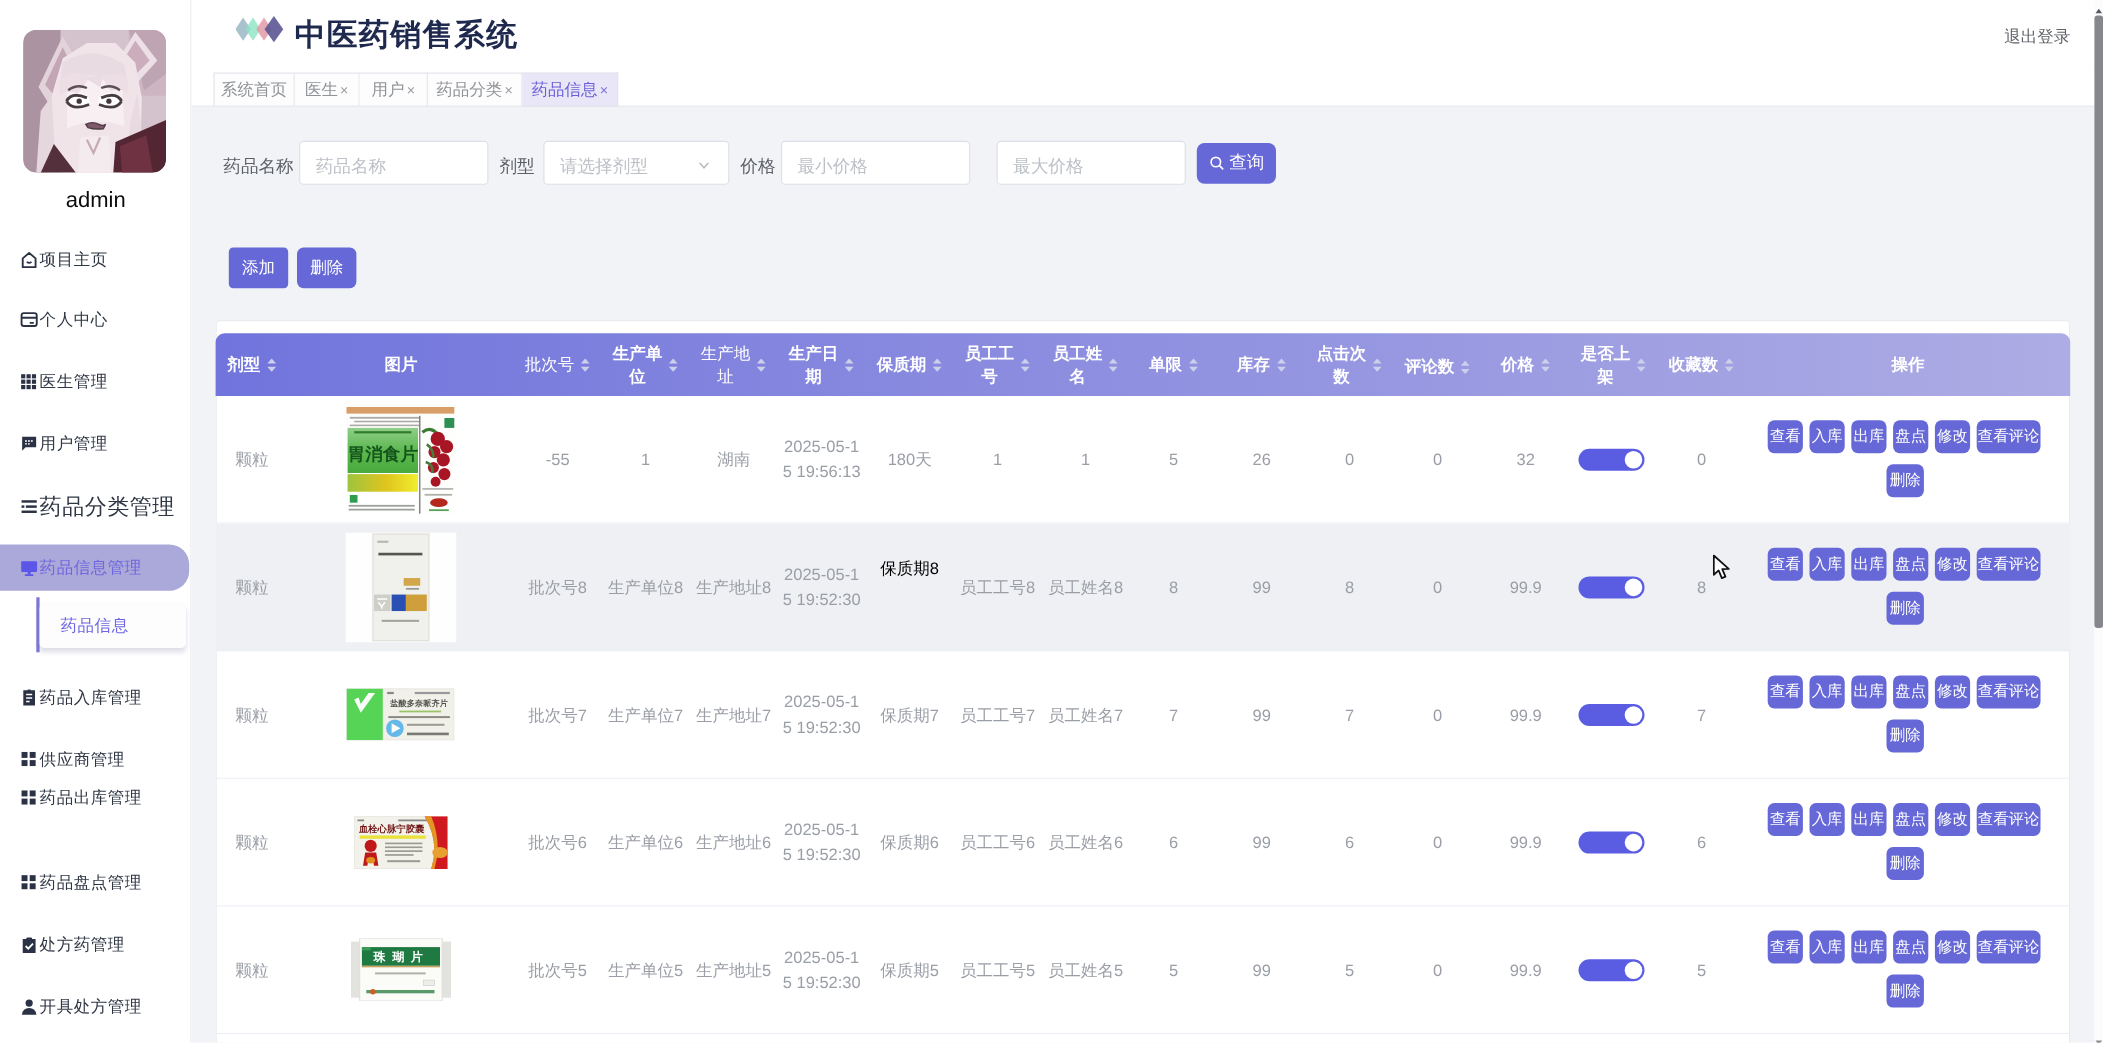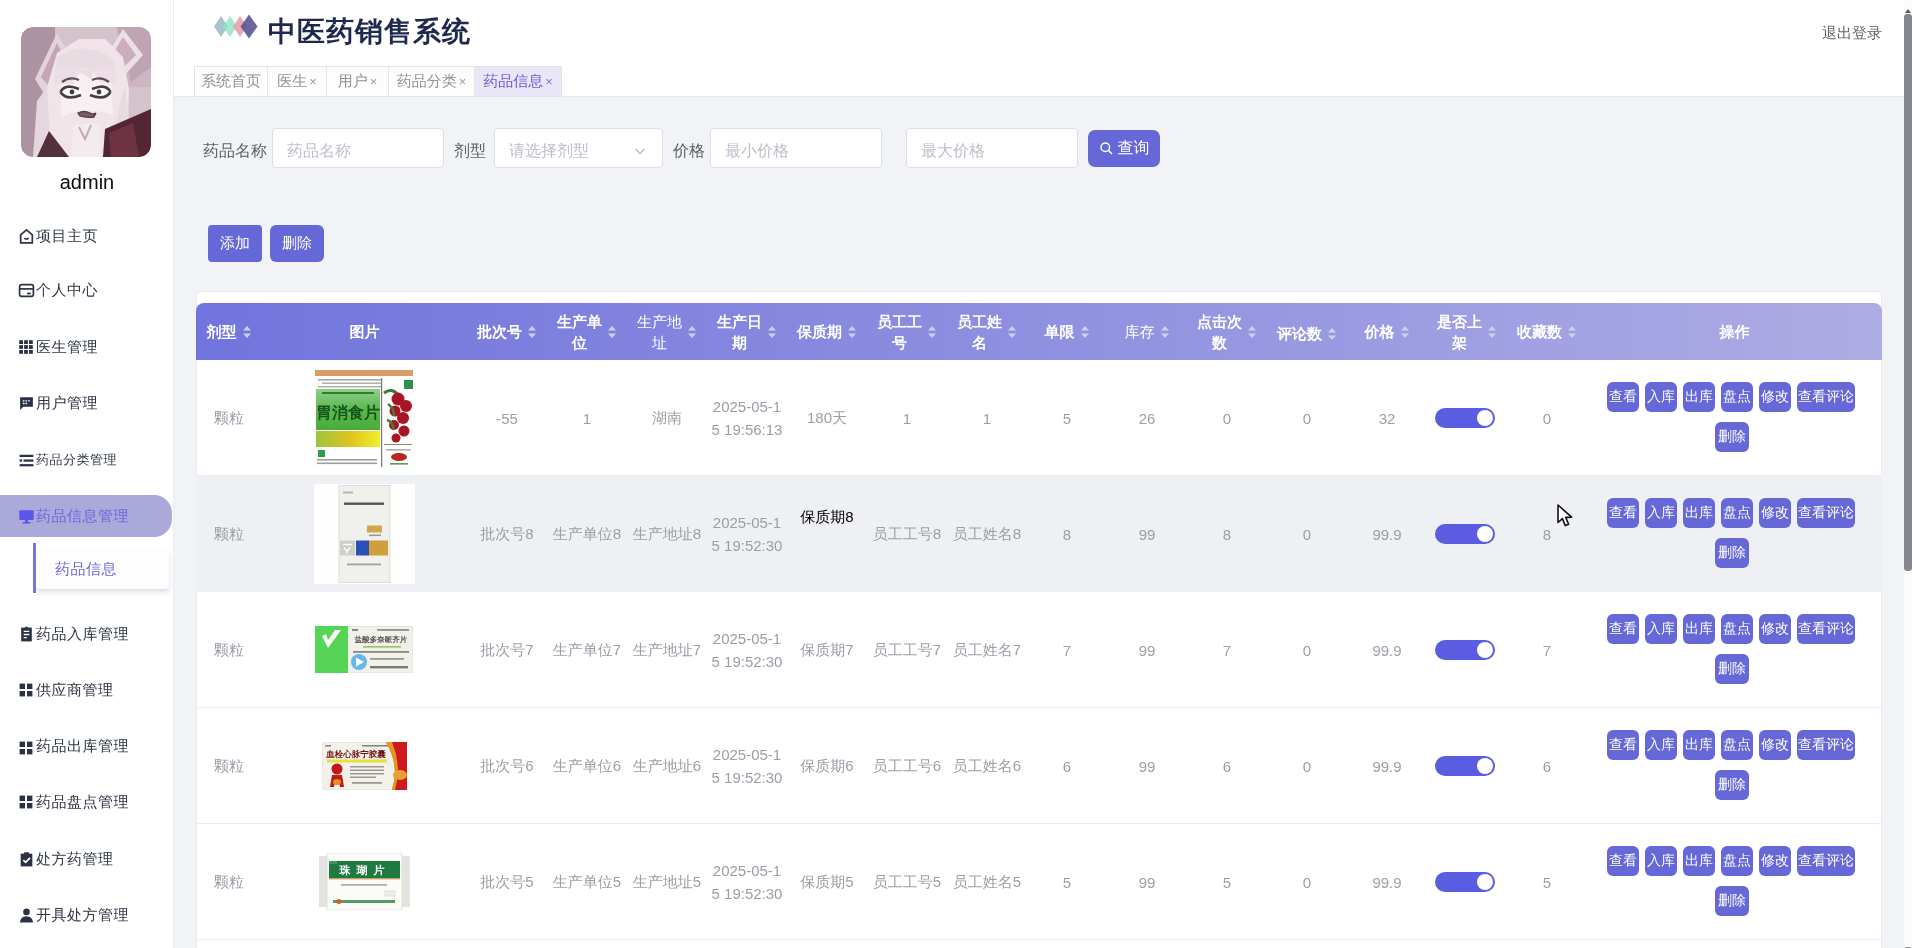--- a/index.html
+++ b/index.html
@@ -97,21 +97,21 @@
   </div>
 <div class="abs" style="left:18px;top:450px;height:20px;display:flex;align-items:center;z-index:3">
     <span style="width:17px;height:17px;display:inline-flex;align-items:center">
       <svg width="17" height="17" viewBox="0 0 16 16">
         <rect x="1.5" y="2.6" width="13" height="2.1" fill="#2b3245"></rect>
         <rect x="1.5" y="7" width="2.4" height="2.1" fill="#2b3245"></rect>
         <rect x="5.2" y="7" width="9.3" height="2.1" fill="#2b3245"></rect>
         <rect x="1.5" y="11.4" width="13" height="2.1" fill="#2b3245"></rect>
       </svg>
     </span>
-    <span style="font-size:13px;color:#2f3644;margin-left:1px;letter-spacing:0.5px">药品分类管理</span>
+    <span style="font-size:20px;color:#2f3644;margin-left:1px;letter-spacing:0.5px">药品分类管理</span>
   </div>
 <div class="abs" style="left:18px;top:506px;height:20px;display:flex;align-items:center;z-index:3">
     <span style="width:17px;height:17px;display:inline-flex;align-items:center">
       <svg width="17" height="17" viewBox="0 0 16 16">
         <rect x="1.2" y="2" width="13.6" height="9.2" rx="1" fill="#5b55e8"></rect>
         <rect x="6.7" y="11.2" width="2.6" height="2.2" fill="#5b55e8"></rect>
         <rect x="4.2" y="13.2" width="7.6" height="1.5" rx="0.7" fill="#5b55e8"></rect>
       </svg>
     </span>
     <span style="font-size:15px;color:#6e68de;margin-left:1px;letter-spacing:0.5px">药品信息管理</span>
@@ -130,21 +130,21 @@
     <span style="width:17px;height:17px;display:inline-flex;align-items:center">
       <svg width="16" height="16" viewBox="0 0 16 16">
         <rect x="1.6" y="1.6" width="5.4" height="5.4" fill="#2b3245"></rect>
         <rect x="9" y="1.6" width="5.4" height="5.4" fill="#2b3245"></rect>
         <rect x="1.6" y="9" width="5.4" height="5.4" fill="#2b3245"></rect>
         <rect x="9" y="9" width="5.4" height="5.4" fill="#2b3245"></rect>
       </svg>
     </span>
     <span style="font-size:15px;color:#2f3644;margin-left:1px;letter-spacing:0.5px">供应商管理</span>
   </div>
-<div class="abs" style="left:18px;top:736px;height:20px;display:flex;align-items:flex-end;z-index:3">
+<div class="abs" style="left:18px;top:716px;height:20px;display:flex;align-items:flex-start;z-index:3">
     <span style="width:17px;height:17px;display:inline-flex;align-items:center">
       <svg width="16" height="16" viewBox="0 0 16 16">
         <rect x="1.6" y="1.6" width="5.4" height="5.4" fill="#2b3245"></rect>
         <rect x="9" y="1.6" width="5.4" height="5.4" fill="#2b3245"></rect>
         <rect x="1.6" y="9" width="5.4" height="5.4" fill="#2b3245"></rect>
         <rect x="9" y="9" width="5.4" height="5.4" fill="#2b3245"></rect>
       </svg>
     </span>
     <span style="font-size:15px;color:#2f3644;margin-left:1px;letter-spacing:0.5px">药品出库管理</span>
   </div>
@@ -224,21 +224,21 @@
     <span style="display:inline-flex;flex-direction:column;margin-left:5px;vertical-align:middle">
       <svg width="10" height="14" viewBox="0 0 10 14">
         <path d="M1 5.5 L5 1 L9 5.5 Z" fill="#cdd0ea"></path>
         <path d="M1 8.5 L5 13 L9 8.5 Z" fill="#cdd0ea"></path>
       </svg>
     </span>
   </div>
 <div class="abs flexc" style="left:262px;top:303px;width:205px;height:57px;font-size:15px;font-weight:bold;color:#fff;line-height:21px;text-align:center;z-index:2">
     <span>图片</span>
   </div>
-<div class="abs flexc" style="left:467px;top:303px;width:80px;height:57px;font-size:15px;font-weight:bold;color:#fff;line-height:21px;text-align:right;z-index:2">
+<div class="abs flexc" style="left:467px;top:303px;width:80px;height:57px;font-size:15px;font-weight:normal;color:#fff;line-height:21px;text-align:right;z-index:2">
     <span>批次号</span>
     <span style="display:inline-flex;flex-direction:column;margin-left:5px;vertical-align:middle">
       <svg width="10" height="14" viewBox="0 0 10 14">
         <path d="M1 5.5 L5 1 L9 5.5 Z" fill="#cdd0ea"></path>
         <path d="M1 8.5 L5 13 L9 8.5 Z" fill="#cdd0ea"></path>
       </svg>
     </span>
   </div>
 <div class="abs flexc" style="left:547px;top:303px;width:80px;height:57px;font-size:15px;font-weight:bold;color:#fff;line-height:21px;text-align:center;z-index:2">
     <span>生产单<br>位</span>
@@ -296,21 +296,21 @@
   </div>
 <div class="abs flexc" style="left:1027px;top:303px;width:80px;height:57px;font-size:15px;font-weight:bold;color:#fff;line-height:21px;text-align:center;z-index:2">
     <span>单限</span>
     <span style="display:inline-flex;flex-direction:column;margin-left:5px;vertical-align:middle">
       <svg width="10" height="14" viewBox="0 0 10 14">
         <path d="M1 5.5 L5 1 L9 5.5 Z" fill="#cdd0ea"></path>
         <path d="M1 8.5 L5 13 L9 8.5 Z" fill="#cdd0ea"></path>
       </svg>
     </span>
   </div>
-<div class="abs flexc" style="left:1107px;top:303px;width:80px;height:57px;font-size:15px;font-weight:normal;color:#fff;line-height:21px;z-index:2">
+<div class="abs flexc" style="left:1107px;top:303px;width:80px;height:57px;font-size:15px;font-weight:bold;color:#fff;line-height:21px;z-index:2">
     <span>库存</span>
     <span style="display:inline-flex;flex-direction:column;margin-left:5px;vertical-align:middle">
       <svg width="10" height="14" viewBox="0 0 10 14">
         <path d="M1 5.5 L5 1 L9 5.5 Z" fill="#cdd0ea"></path>
         <path d="M1 8.5 L5 13 L9 8.5 Z" fill="#cdd0ea"></path>
       </svg>
     </span>
   </div>
 <div class="abs flexc" style="left:1187px;top:303px;width:80px;height:57px;font-size:15px;font-weight:bold;color:#fff;line-height:21px;text-align:center;z-index:2">
     <span>点击次<br>数</span>

